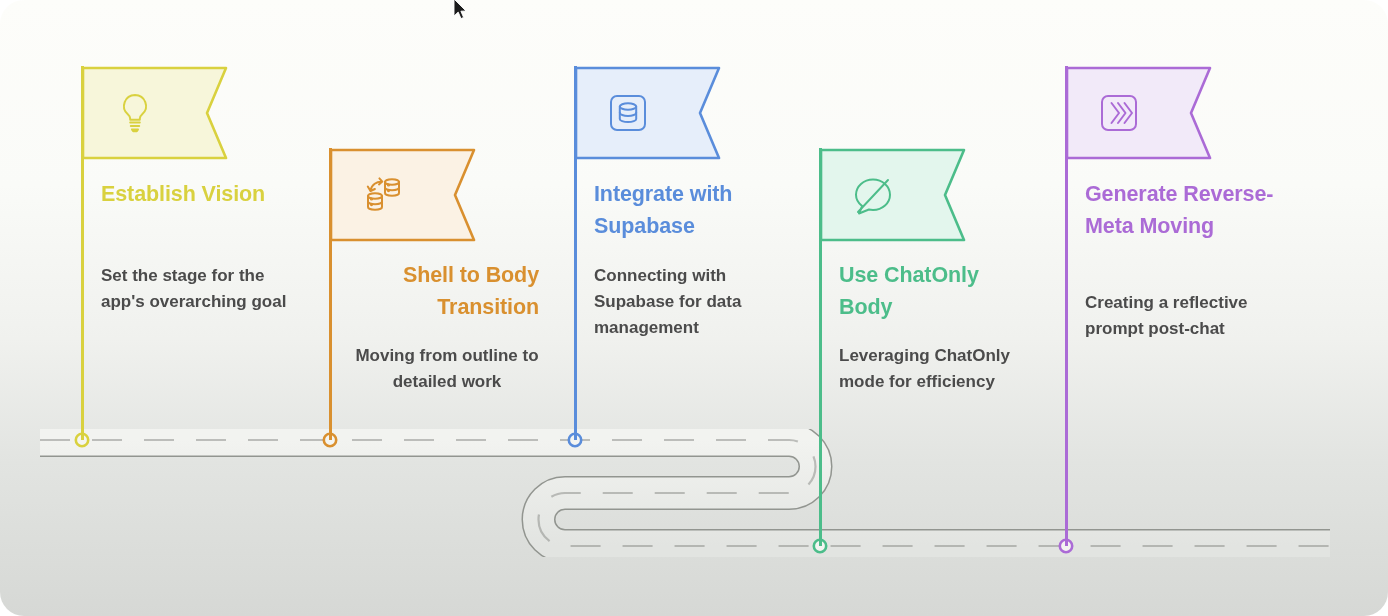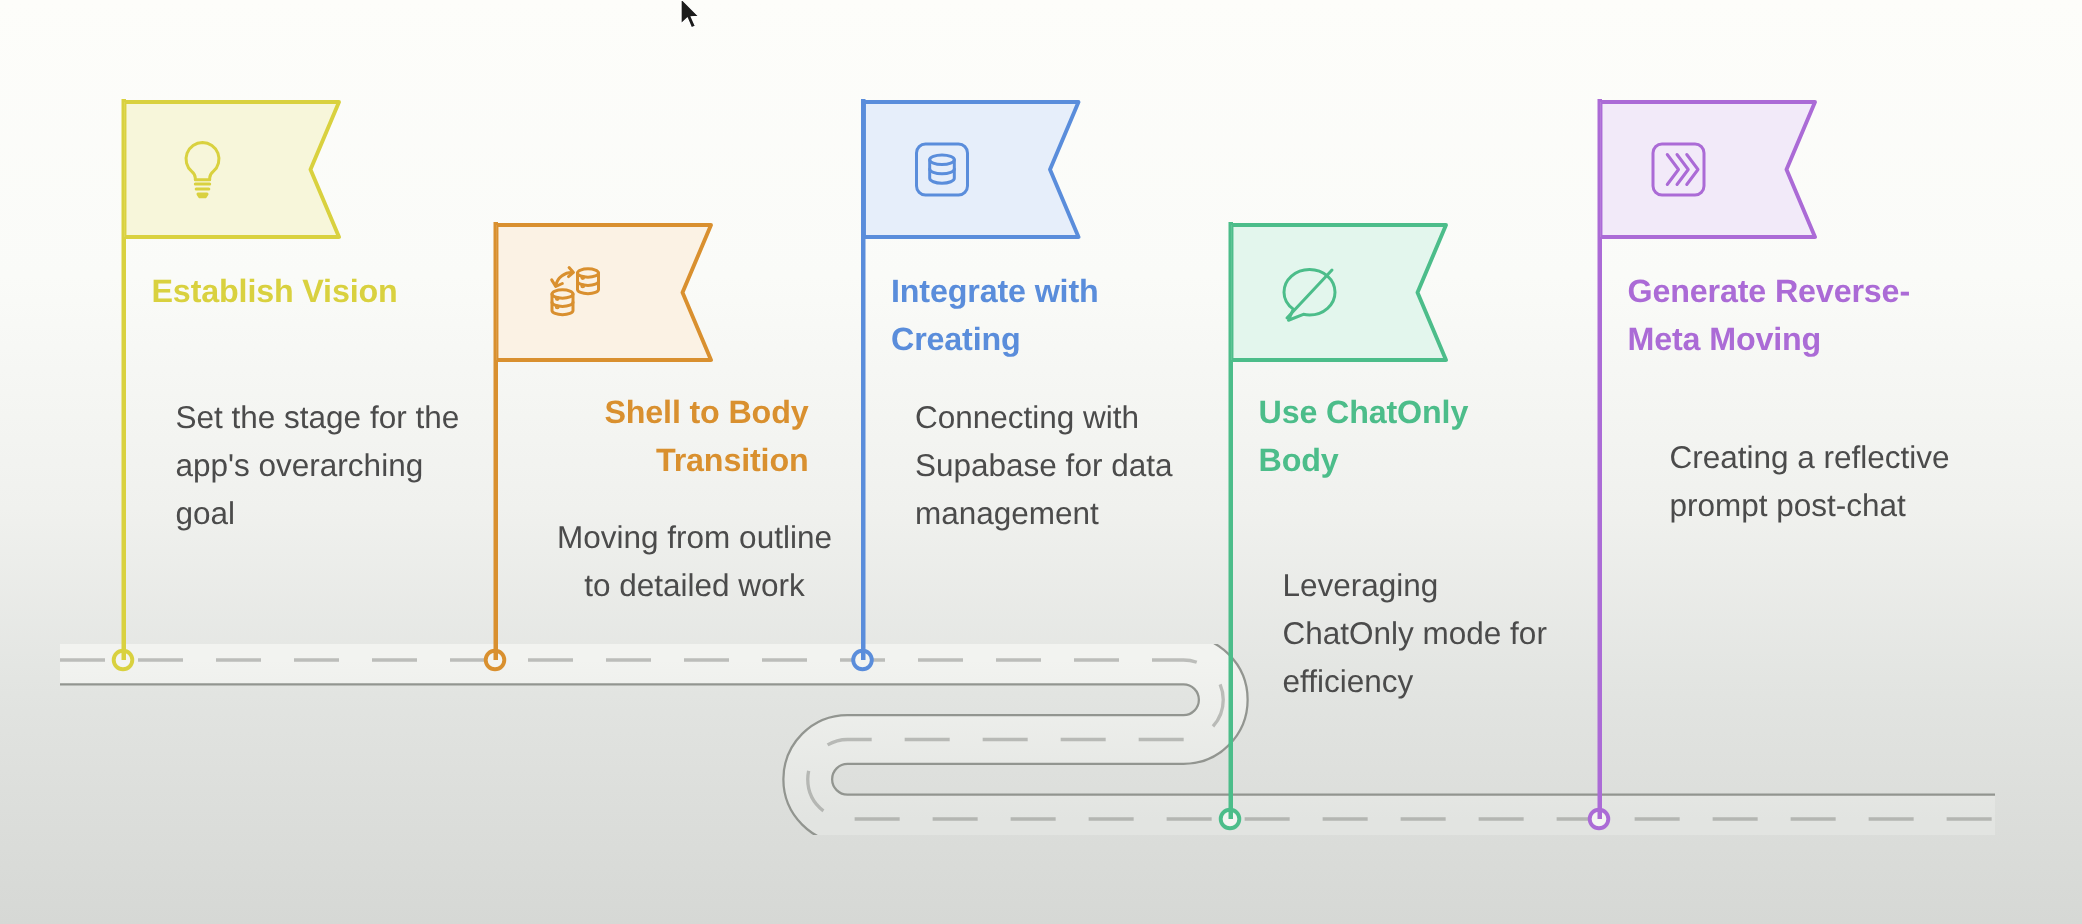--- a/index.html
+++ b/index.html
@@ -8,20 +8,21 @@
     padding: 0;
     background: #ffffff;
   }
   #stage {
     position: relative;
     width: 1388px;
     height: 616px;
     overflow: hidden;
     font-family: "Liberation Sans", sans-serif;
     background: linear-gradient(to bottom, #fdfdfa 0%, #fafbf8 30%, #f0f1ee 55%, #e2e4e1 75%, #d6d8d5 100%);
+    border-radius: 24px;
   }
 
   
   #road-layer {
     position: absolute;
     left: 0; top: 0;
     width: 1388px; height: 616px;
   }
 
   
@@ -47,23 +48,23 @@
     position: absolute;
     left: 20px;
     font-size: 21.5px;
     font-weight: bold;
     line-height: 1.5;
     letter-spacing: -0.1px;
     width: 190px;
   }
   .msdesc {
     position: absolute;
-    left: 36px;
-    font-size: 21px;
-    font-weight: normal;
+    left: 20px;
+    font-size: 17px;
+    font-weight: bold;
     line-height: 1.52;
     color: #4b4b4b;
     width: 196px;
   }
 
   
   #cursor {
     position: absolute;
     left: 452px;
     top: -4px;
@@ -180,60 +181,60 @@
                 <g fill="none" stroke="#5a8ddb" stroke-width="2" stroke-linecap="round" stroke-linejoin="round">
                   <rect x="7" y="7" width="34" height="34" rx="6"></rect>
                   <ellipse cx="24" cy="17.5" rx="8.2" ry="3.2"></ellipse>
                   <path d="M15.8 17.5 l0 6.2 c0 1.77 3.67 3.2 8.2 3.2 s8.2 -1.43 8.2 -3.2 l0 -6.2"></path>
                   <path d="M15.8 23.7 l0 6.2 c0 1.77 3.67 3.2 8.2 3.2 s8.2 -1.43 8.2 -3.2 l0 -6.2"></path>
                 </g>
               </svg>
             </g>
           </svg>
         </div>
-        <div class="mstitle" style="top: 178px; color: rgb(90, 141, 219);">Integrate with Creating</div>
+        <div class="mstitle" style="top: 178px; color: rgb(90, 141, 219);">Integrate with Supabase</div>
         <div class="msdesc" style="top: 263px;">Connecting with Supabase for data management</div>
       </div>
       <div class="milestone" style="left: 819px; top: 0px;">
         <div class="stem" style="top: 148px; height: 398px; background: rgb(76, 189, 138);"></div>
         <div class="flag" style="top: 148px;">
           <svg viewBox="0 0 146 94" width="146" height="94" xmlns="http://www.w3.org/2000/svg">
             <path d="M0 2 L143 2 L124 47 L143 92 L0 92 Z" fill="#e3f6ed" stroke="#4cbd8a" stroke-width="2.6" stroke-linejoin="round"></path>
             <g transform="translate(28,23)">
               <svg viewBox="0 0 48 48" width="48" height="48" xmlns="http://www.w3.org/2000/svg">
                 <g fill="none" stroke="#4cbd8a" stroke-width="2" stroke-linecap="round" stroke-linejoin="round">
                   <path d="M41 23.8 c0 8.4 -7.6 15.2 -17 15.2 c-1.4 0 -2.8 -0.15 -4.1 -0.45 L10 42.5 l3.2 -7.4 C9.4 32.3 7 28.3 7 23.8 C7 15.4 14.6 8.6 24 8.6 s17 6.8 17 15.2 z"></path>
                   <path d="M9 41 L39 9"></path>
                 </g>
               </svg>
             </g>
           </svg>
         </div>
         <div class="mstitle" style="top: 259px; color: rgb(76, 189, 138);">Use ChatOnly Body</div>
-        <div class="msdesc" style="top: 343px; margin-top: 32px;">Leveraging ChatOnly mode for efficiency</div>
+        <div class="msdesc" style="top: 343px;">Leveraging ChatOnly mode for efficiency</div>
       </div>
       <div class="milestone" style="left: 1065px; top: 0px;">
         <div class="stem" style="top: 66px; height: 480px; background: rgb(171, 107, 214);"></div>
         <div class="flag" style="top: 66px;">
           <svg viewBox="0 0 146 94" width="146" height="94" xmlns="http://www.w3.org/2000/svg">
             <path d="M0 2 L143 2 L124 47 L143 92 L0 92 Z" fill="#f2eaf9" stroke="#ab6bd6" stroke-width="2.6" stroke-linejoin="round"></path>
             <g transform="translate(28,23)">
               <svg viewBox="0 0 48 48" width="48" height="48" xmlns="http://www.w3.org/2000/svg">
                 <g fill="none" stroke="#ab6bd6" stroke-width="2" stroke-linecap="round" stroke-linejoin="round">
                   <rect x="7" y="7" width="34" height="34" rx="6"></rect>
                   <path d="M16.5 14 l7.5 10 l-7.5 10"></path>
                   <path d="M23 14 l7.5 10 l-7.5 10"></path>
                   <path d="M29.5 14 l7.5 10 l-7.5 10"></path>
                 </g>
               </svg>
             </g>
           </svg>
         </div>
         <div class="mstitle" style="top: 178px; color: rgb(171, 107, 214);">Generate Reverse-Meta Moving</div>
-        <div class="msdesc" style="top: 290px; margin-left: 12px;">Creating a reflective prompt post-chat</div>
+        <div class="msdesc" style="top: 290px;">Creating a reflective prompt post-chat</div>
       </div>
     </div>
 
   <svg id="cursor" viewBox="0 0 16 24" xmlns="http://www.w3.org/2000/svg" style="left: 452px; top: -2px;">
     <path d="M2 1 L2 18 L6.2 14.1 L9 20.6 L11.6 19.4 L8.9 13.2 L14 13 Z" fill="#1c1c1c" stroke="#ffffff" stroke-width="0.9"></path>
   </svg>
 
 </div>
 
 </body></html>

